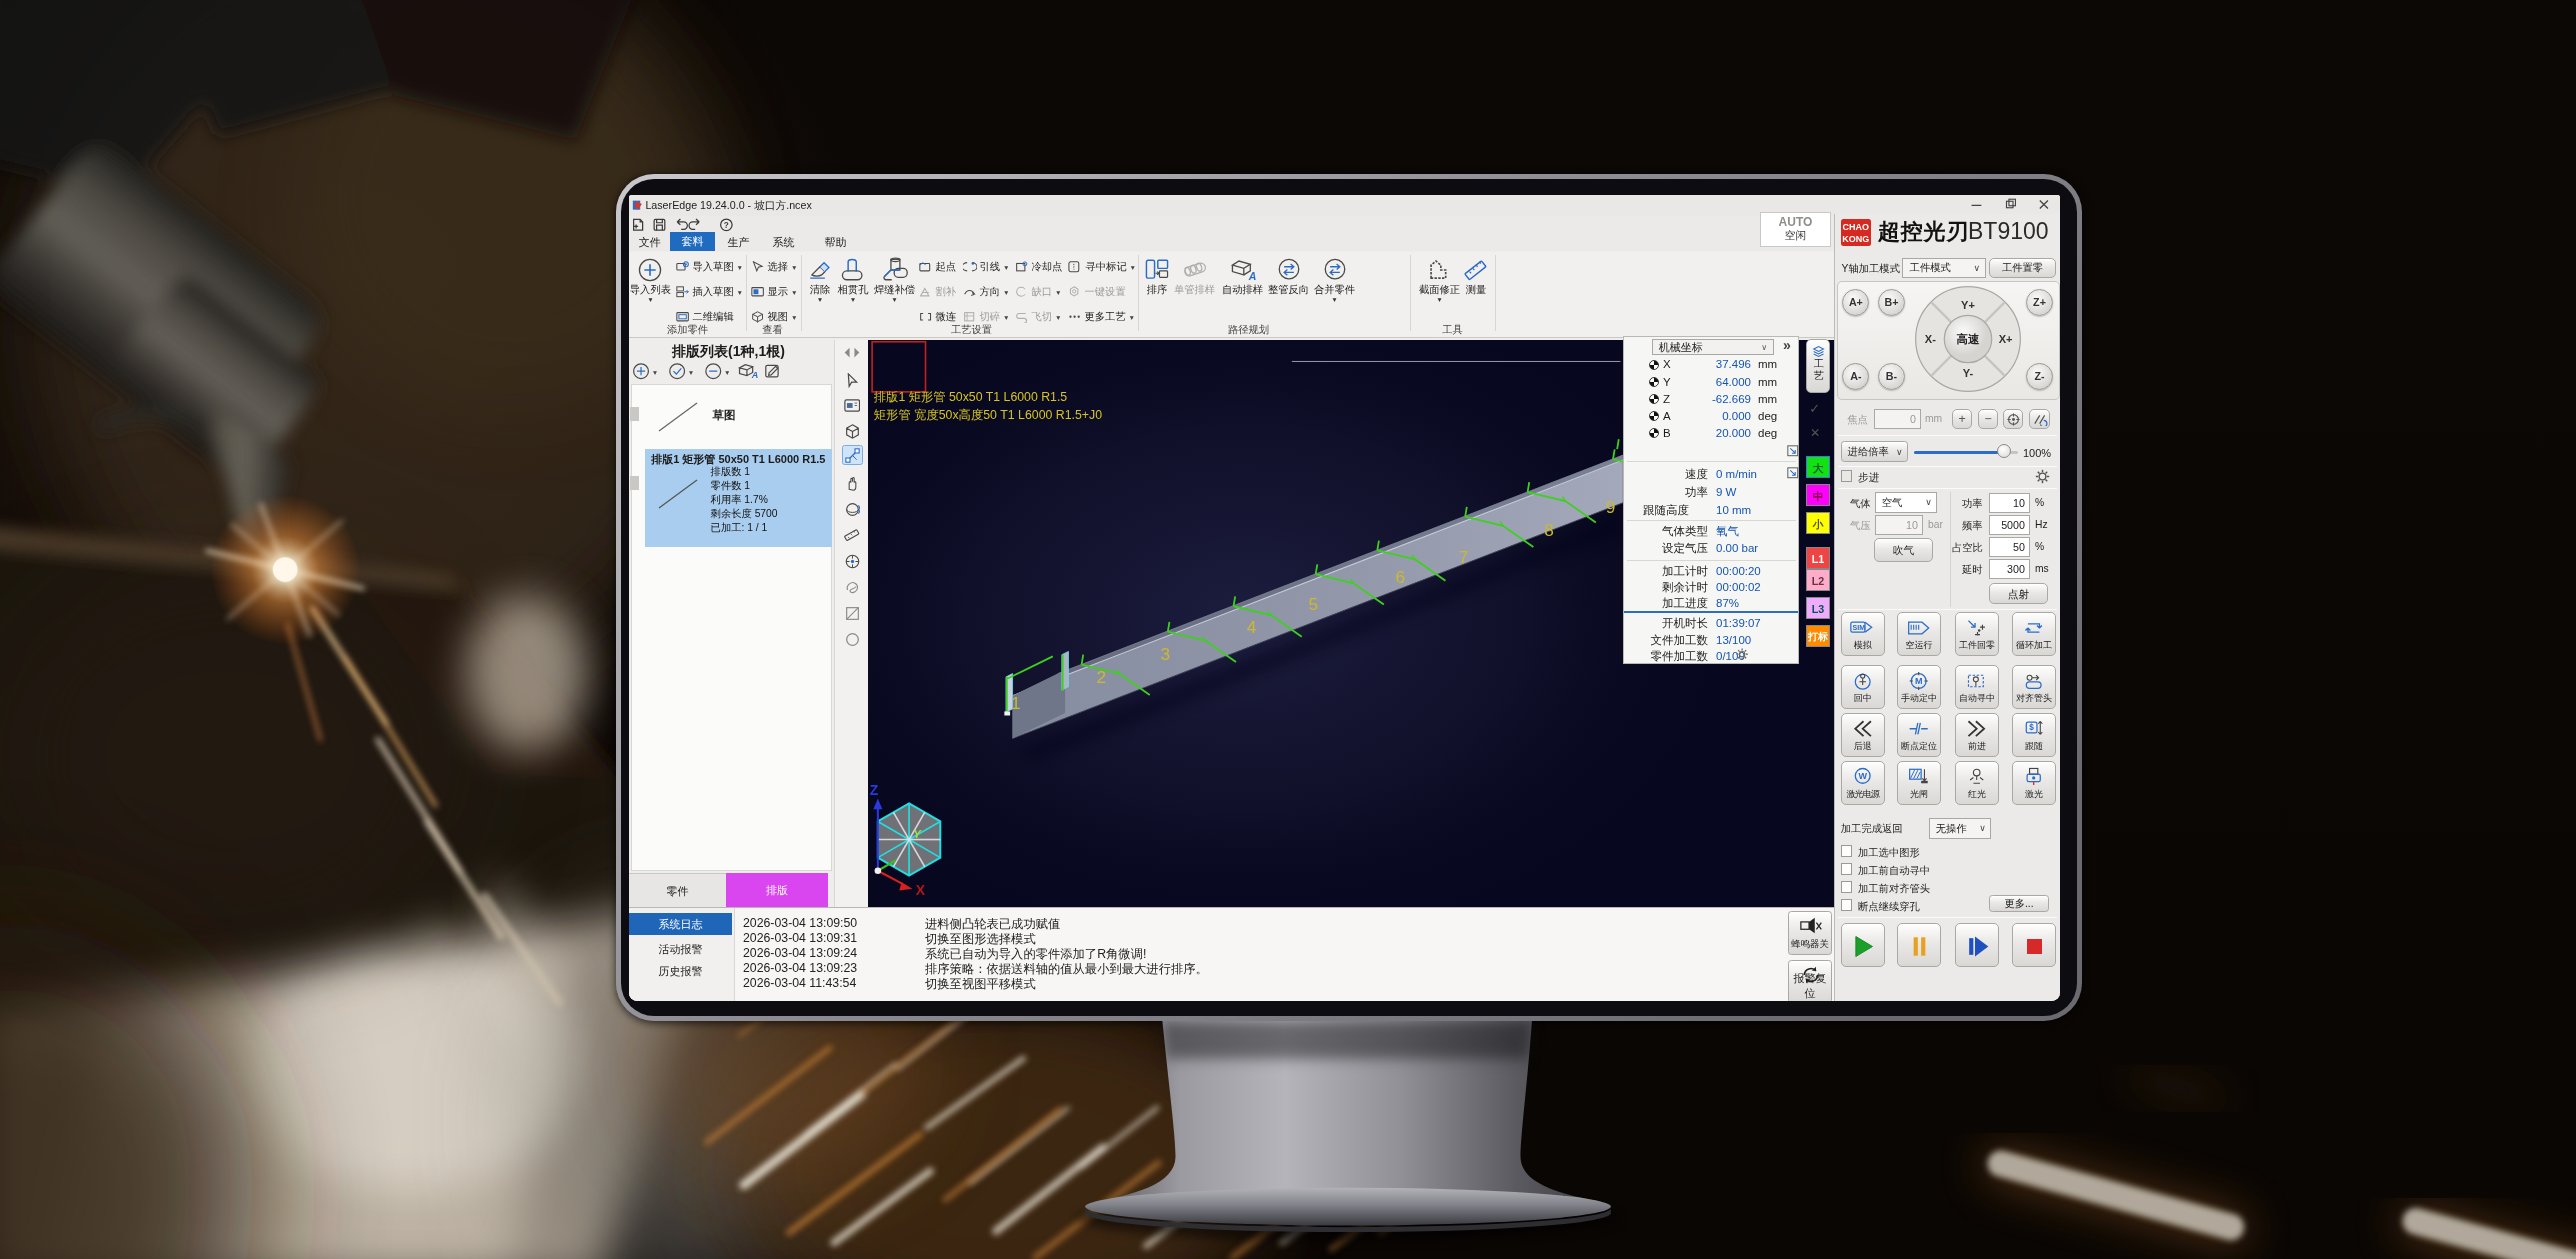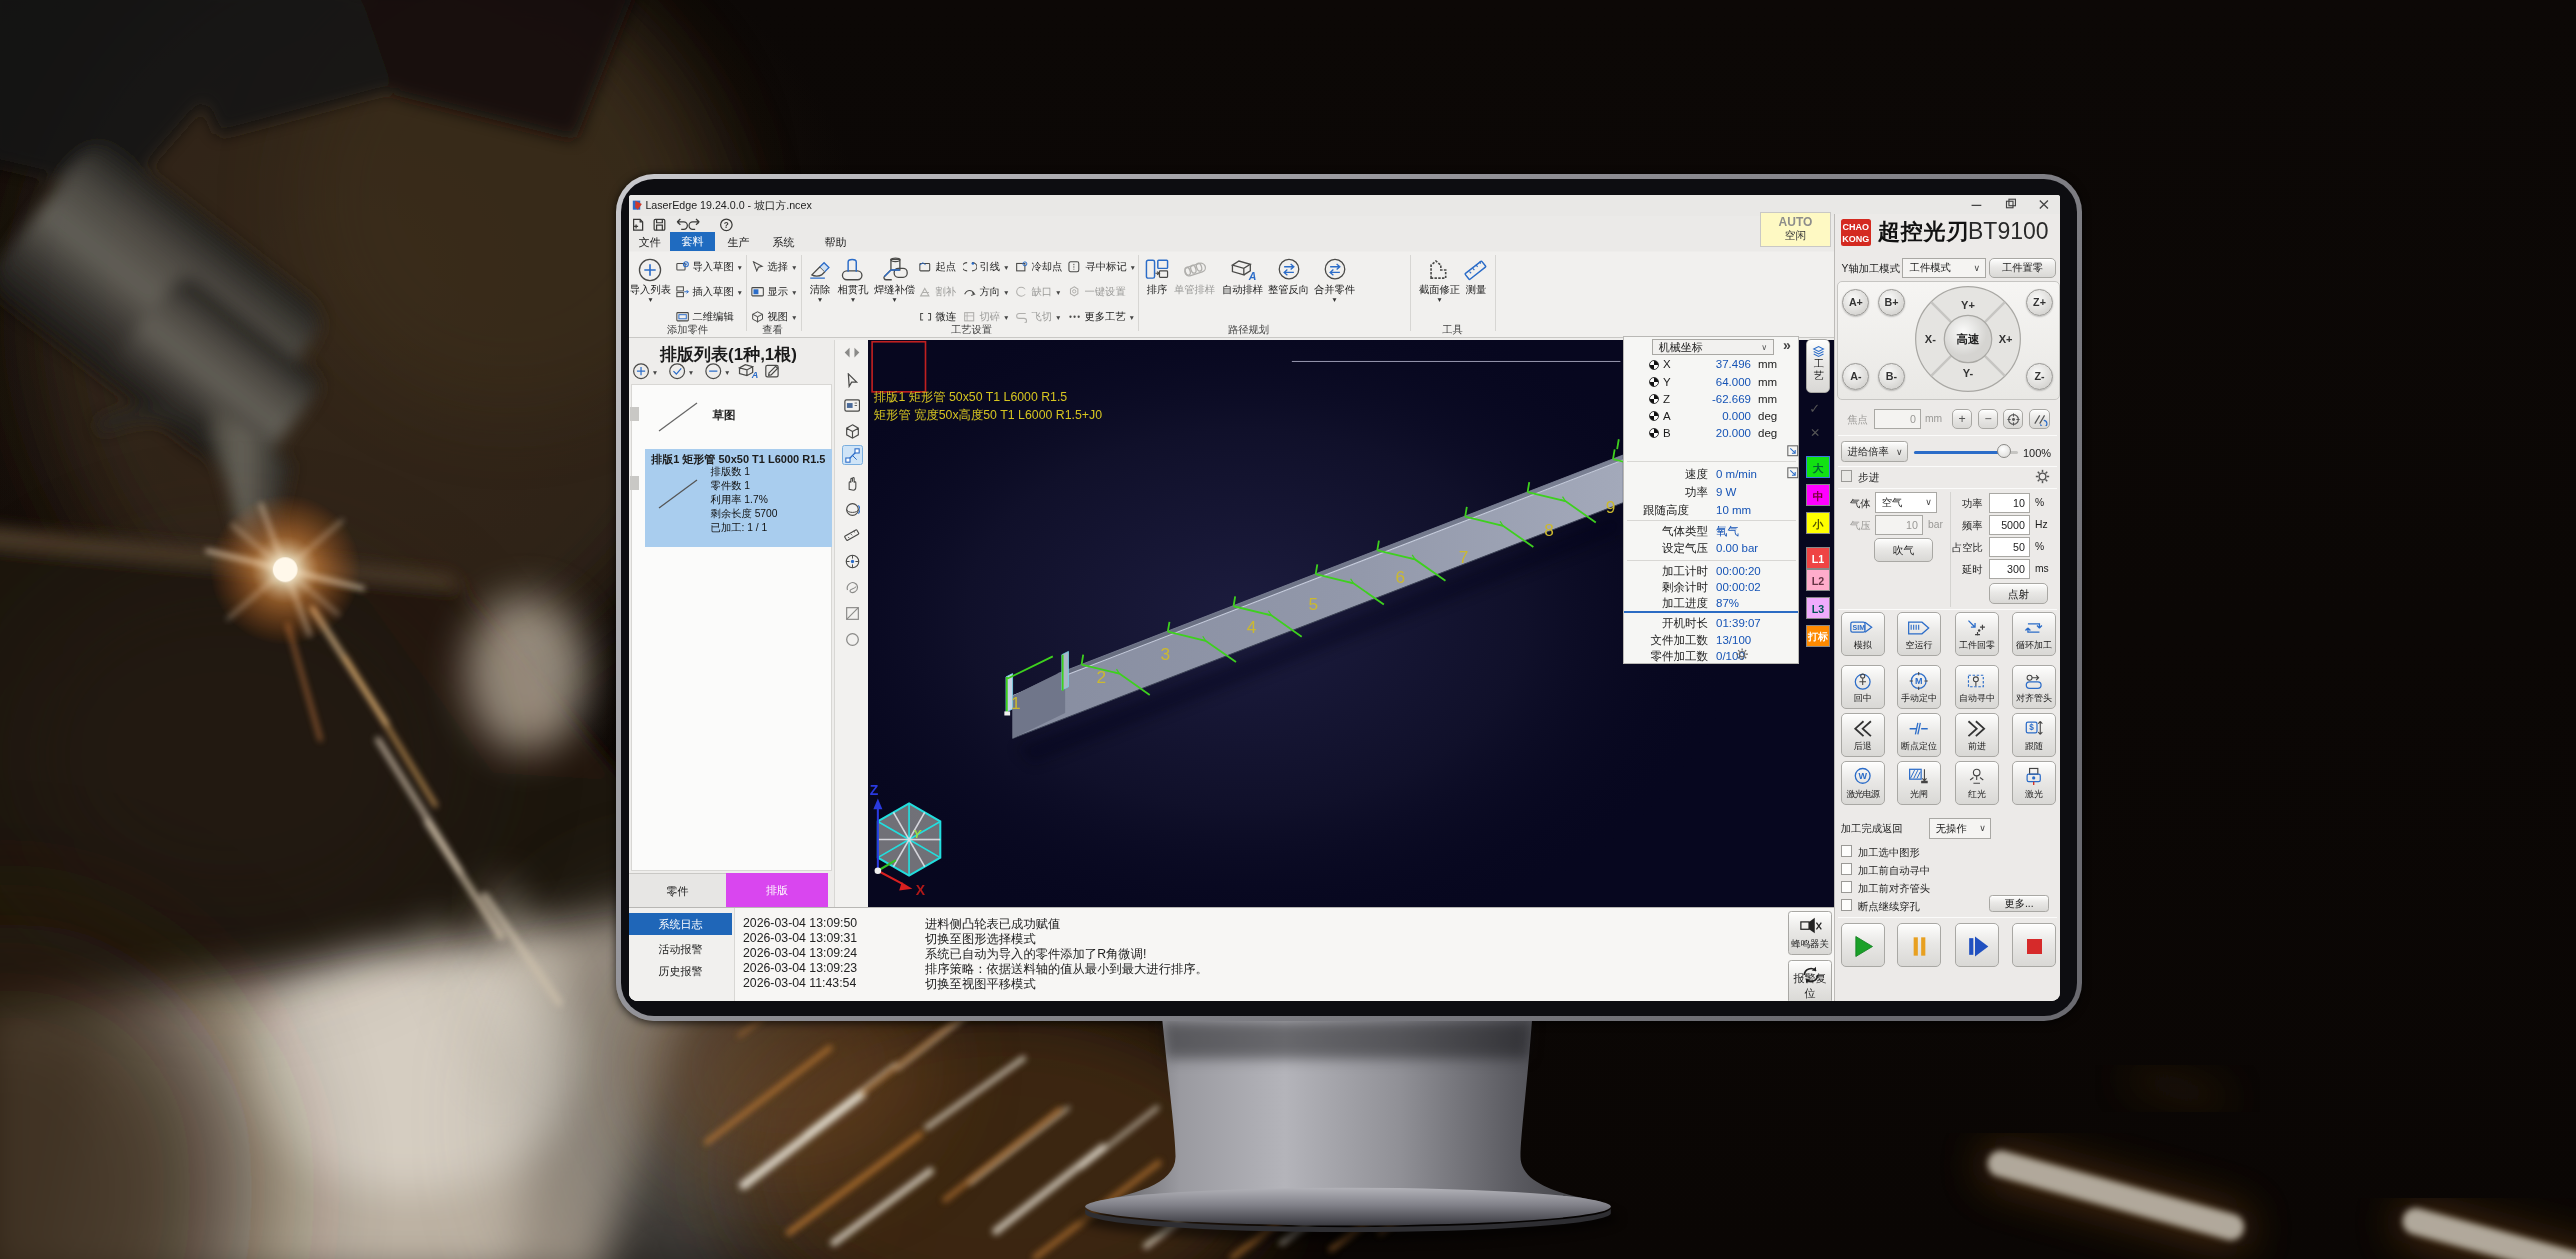--- a/index.html
+++ b/index.html
@@ -469,21 +469,21 @@
             <path d="M7.5 1 l4.5 2.6 v5.8 L7.5 12 3 9.4 V3.6 z" fill="none" stroke="#b0afac" stroke-width="1.3"></path>
             <circle cx="7.5" cy="6.5" r="2" fill="none" stroke="#b0afac" stroke-width="1.2"></circle>
           </svg>一键设置</div>
       <div class="smallrow" style="left:439px;top:58px"><svg width="14" height="11.5" viewBox="0 0 17 14">
             <circle cx="3" cy="7" r="1.4" fill="#4a4a48"></circle>
             <circle cx="8" cy="7" r="1.4" fill="#4a4a48"></circle>
             <circle cx="13" cy="7" r="1.4" fill="#4a4a48"></circle>
           </svg>更多工艺 <span class="dnh">▼</span></div>
     </div>
     <div id="leftpanel">
-      <div class="abs" style="left:0;top:3.3px;width:199px;text-align:center;font-size:17px;font-weight:bold;color:#1a1a1a;">排版列表(1种,1根)</div>
+      <div class="abs" style="left:0;top:3.3px;width:199px;text-align:center;font-size:14px;font-weight:bold;color:#1a1a1a;">排版列表(1种,1根)</div>
       <svg class="abs" style="left:3.3px;top:22px;font-size:13px" width="197" height="20" viewBox="0 0 240 24">
         <g fill="none" stroke="#4a4a48" stroke-width="1.5">
           <circle cx="11" cy="11" r="9"></circle>
             <path d="M11 6 v10 M6 11 h10" stroke="#2b6cc8"></path>
           <circle cx="55" cy="11" r="9"></circle>
             <path d="M50.5 11 l3.5 3.5 6 -7" stroke="#2b6cc8"></path>
           <circle cx="99" cy="11" r="9"></circle>
             <path d="M94 11 h10" stroke="#2b6cc8"></path>
           <path d="M131 7 l7 -4 9 2.5 -7 4 z M131 7 v7 l9 2.5 7 -4 v-7 M140 9.5 v7"></path>
         </g>
@@ -998,19 +998,19 @@
             <rect x="17" y="4" width="5" height="22" fill="#e8a020"></rect>
           </svg></div>
       <div class="gbtn b3" style="left:120px;top:709px;"><svg style="margin-top:10px" width="25" height="25" viewBox="0 0 30 30">
             <rect x="5" y="5" width="5" height="20" fill="#2050c0"></rect>
             <path d="M12 3 L28 15 12 27 z" fill="#2050c0"></path>
           </svg></div>
       <div class="gbtn b3" style="left:177px;top:709px;"><svg style="margin-top:10px" width="25" height="25" viewBox="0 0 30 30">
             <rect x="6" y="6" width="18" height="18" fill="#d62a2a"></rect>
           </svg></div>
     </div>
-    <div class="abs" style="left:1131px;top:17px;width:71px;height:35px;background:#fef9c3;border:0.8px solid #c9c8c5;text-align:center;">
+    <div class="abs" style="left:1131px;top:17px;width:71px;height:35px;background:#ffffff;border:0.8px solid #c9c8c5;text-align:center;">
       <div style="font-size:12px;font-weight:bold;color:#8d8d8b;margin-top:1.6px;">AUTO</div>
       <div style="font-size:10.7px;color:#333;">空闲</div>
     </div>
   </div>
 </div>
 
 
 </body></html>

